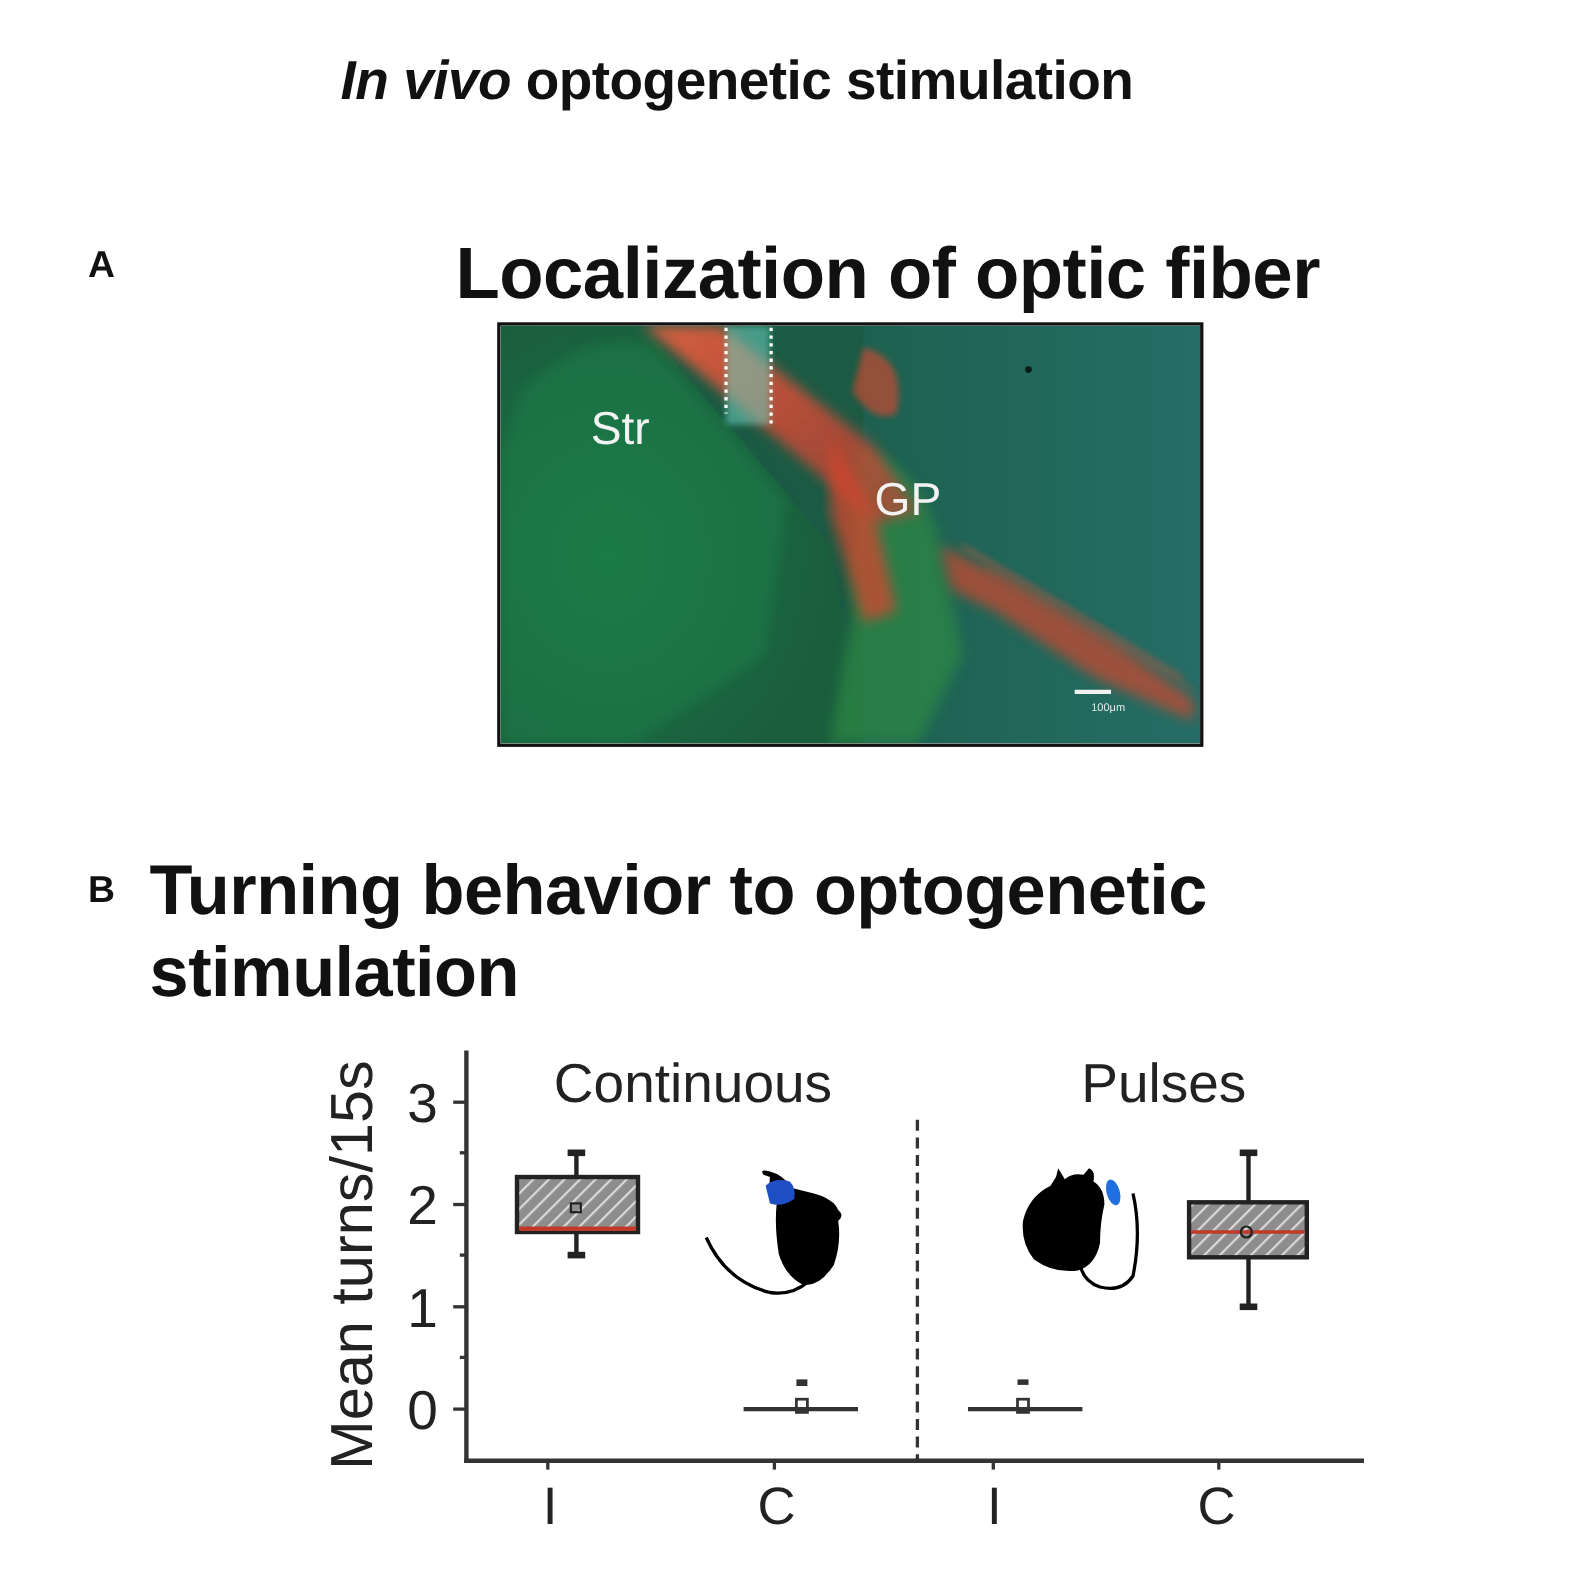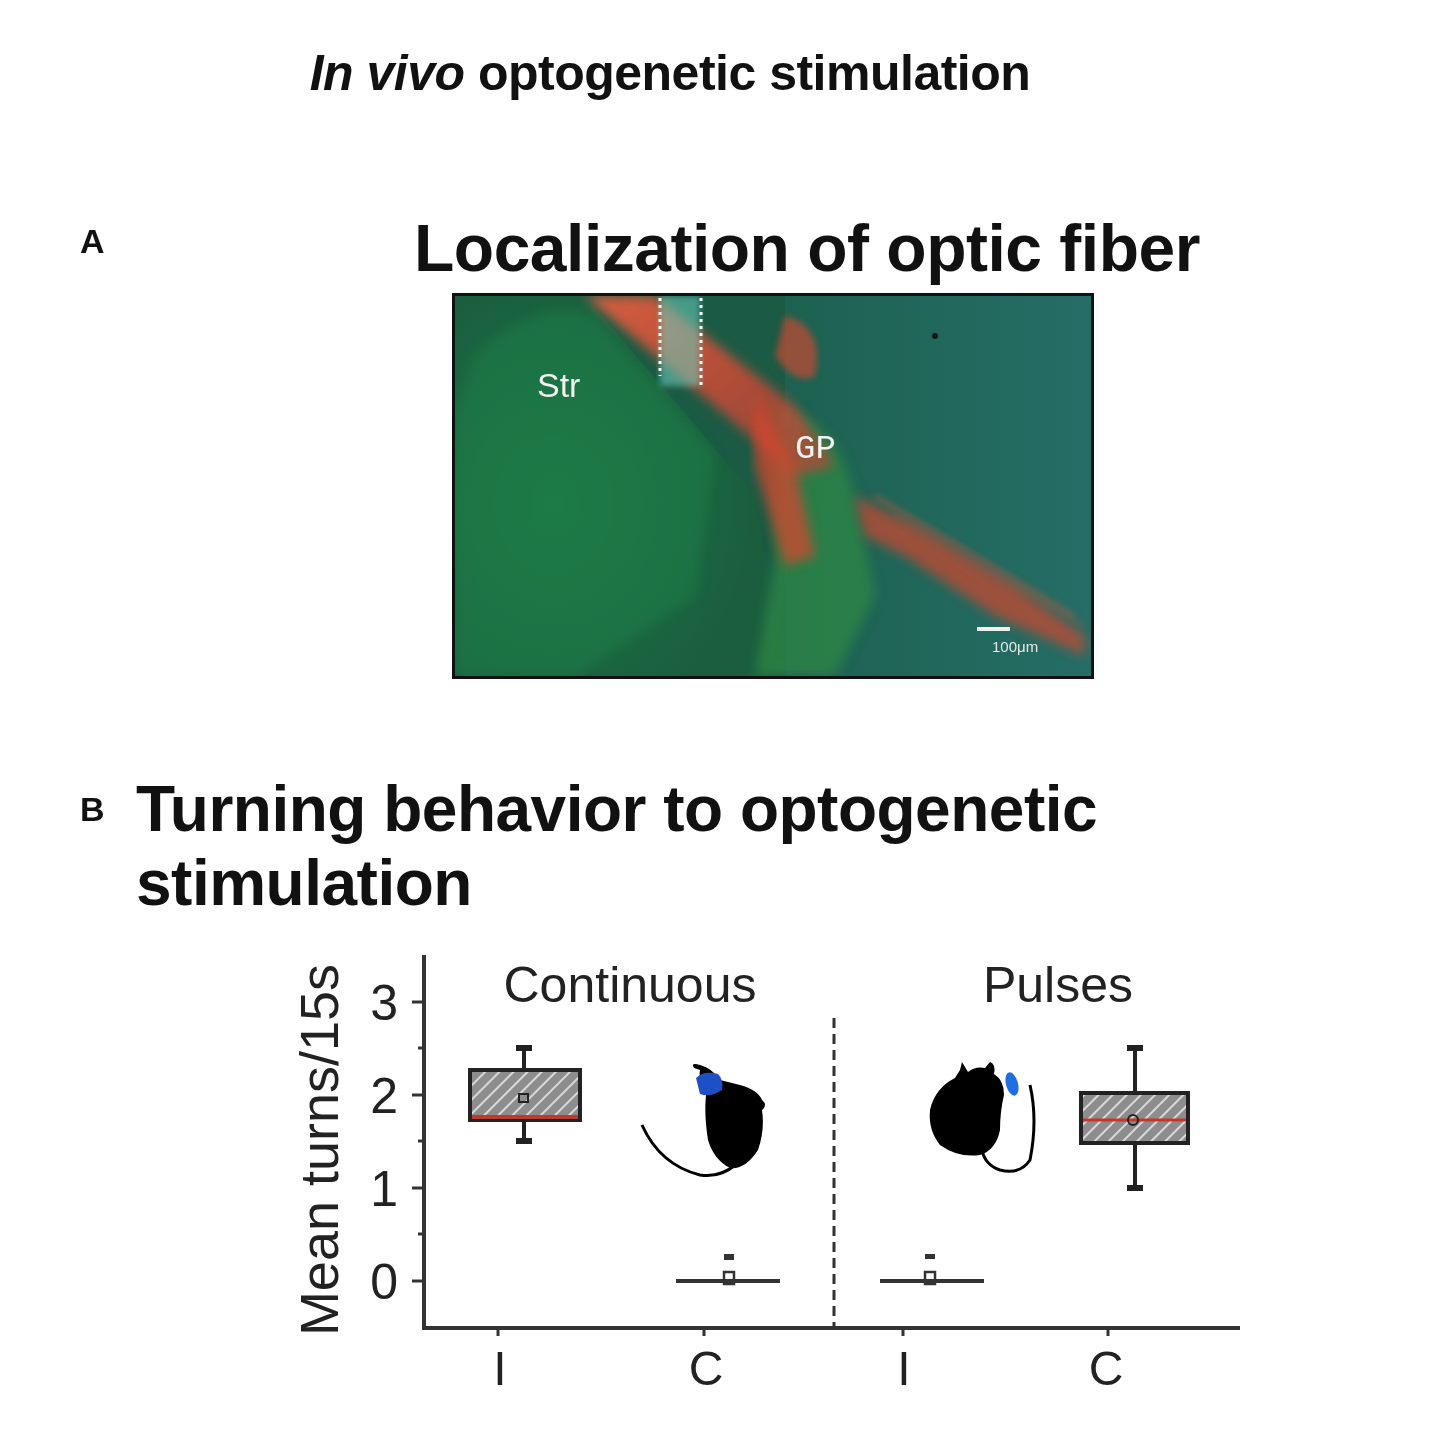--- a/index.html
+++ b/index.html
@@ -5,22 +5,22 @@
   html, body { margin:0; padding:0; background:#ffffff; }
   body { width:1440px; height:1443px; position:relative; overflow:hidden;
          font-family:"Liberation Sans", sans-serif; color:#111; }
   .abs { position:absolute; }
   .main-title { left:0; width:1540px; top:44px; text-align:center; font-size:50px; font-weight:bold; letter-spacing:-0.5px; }
   .main-title i { font-style:italic; }
   .panel-letter { font-weight:bold; font-size:34px; }
   .panel-a-title { left:414px; top:210px; font-size:66px; font-weight:bold; letter-spacing:-0.5px; }
   .panel-b-title { left:136px; top:772px; font-size:64px; font-weight:bold; letter-spacing:-0.5px; }
   .micrograph { left:452px; top:293px; width:642px; height:386px; border:3px solid #111; box-sizing:border-box; overflow:hidden; }
-  .micro-label { color:#f2f2f2; font-size:34px; font-weight:normal; }
-  .scale-text { color:#e8e8e8; font-size:15px; }
+  .micro-label { color:#f2f2f2; font-size:42px; font-weight:normal; }
+  .scale-text { color:#e8e8e8; font-size:10px; }
   .chart-svg { left:0; top:0; }
   svg text { font-family:"Liberation Sans", sans-serif; }
 </style>
 </head>
 <body>
 
 <div class="abs main-title" style="left:-100px;">
   <i>In vivo</i><span> optogenetic stimulation</span>
 </div>
 
@@ -61,21 +61,21 @@
     <path d="M420,200 L520,260 L620,320" stroke="#e05a40" stroke-width="3" fill="none" opacity="0.6" filter="url(#blur3)"></path>
     <path d="M440,220 L540,280 L630,330" stroke="#e05a40" stroke-width="2" fill="none" opacity="0.5" filter="url(#blur3)"></path>
     <path d="M330,20 Q370,30 360,80 Q340,90 320,60 Z" fill="#c64a30" opacity="0.7" filter="url(#blur3)"></path>
     <rect x="205" y="0" width="40" height="90" fill="#6ad0c0" opacity="0.55" filter="url(#blur3)"></rect>
     <line x1="205" y1="2" x2="205" y2="80" stroke="#ffffff" stroke-width="3" stroke-dasharray="3,4"></line>
     <line x1="246" y1="2" x2="246" y2="92" stroke="#ffffff" stroke-width="3" stroke-dasharray="3,4"></line>
     <circle cx="480" cy="40" r="3" fill="#0a1a14"></circle>
     <line x1="522" y1="333" x2="555" y2="333" stroke="#f0f0f0" stroke-width="4"></line>
   </svg>
   <div class="abs micro-label" style="left:82px;top:70px;">Str</div>
-  <div class="abs micro-label" style="left:340px;top:134px;font-family:Liberation Mono, monospace;">GP</div>
+  <div class="abs micro-label" style="left:340px;top:134px;">GP</div>
   <div class="abs scale-text" style="left:537px;top:342px;">100μm</div>
 </div>
 
 <div class="abs panel-letter" style="left:80px;top:790px;">B</div>
 <div class="abs panel-b-title">Turning behavior to optogenetic stimulation</div>
 
 <svg class="abs chart-svg" width="1440" height="1443" viewBox="0 0 1440 1443">
   <defs>
     <pattern id="hatch" width="10" height="10" patternUnits="userSpaceOnUse" patternTransform="rotate(45)">
       <rect width="10" height="10" fill="#8d8d8d"></rect>

